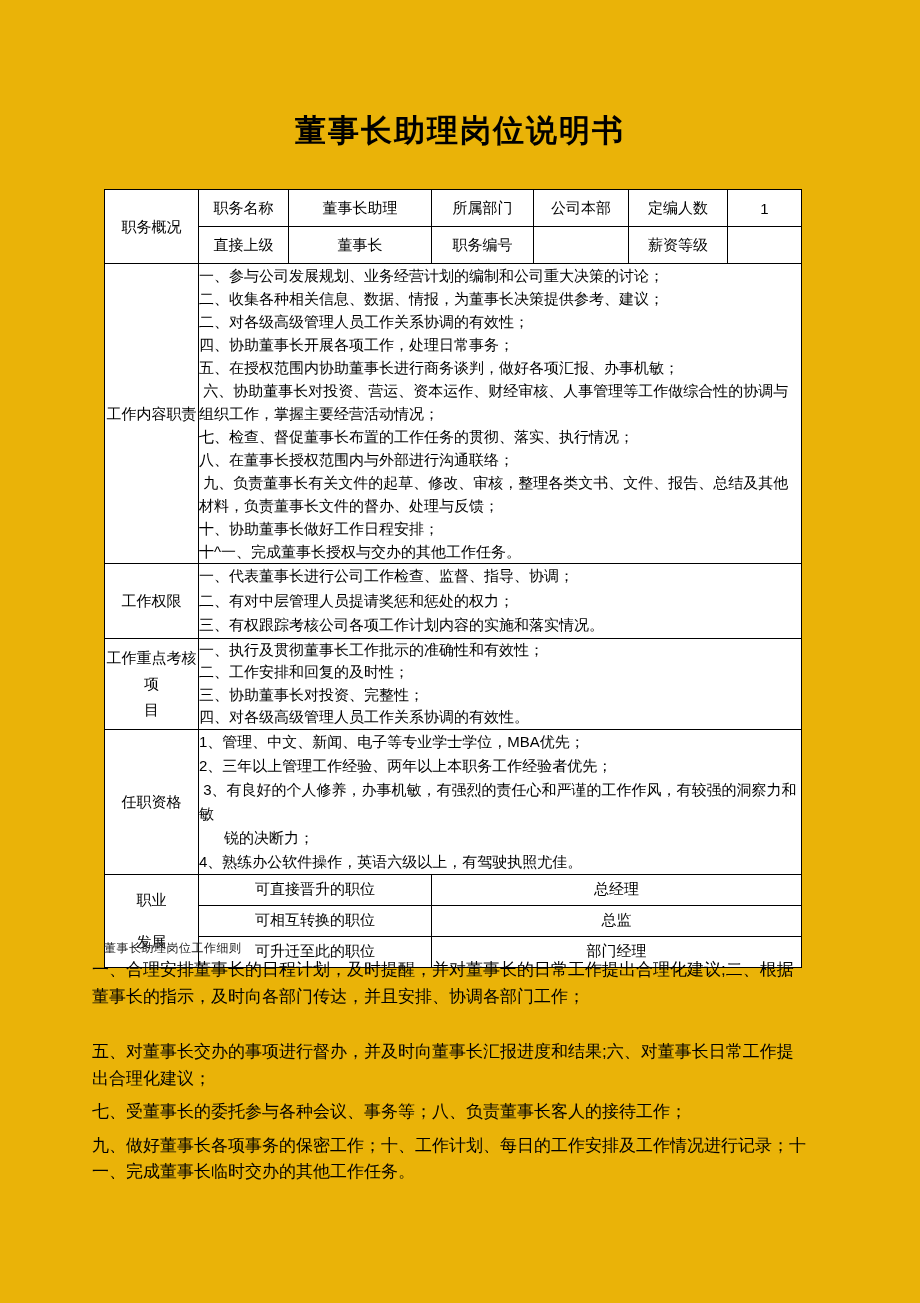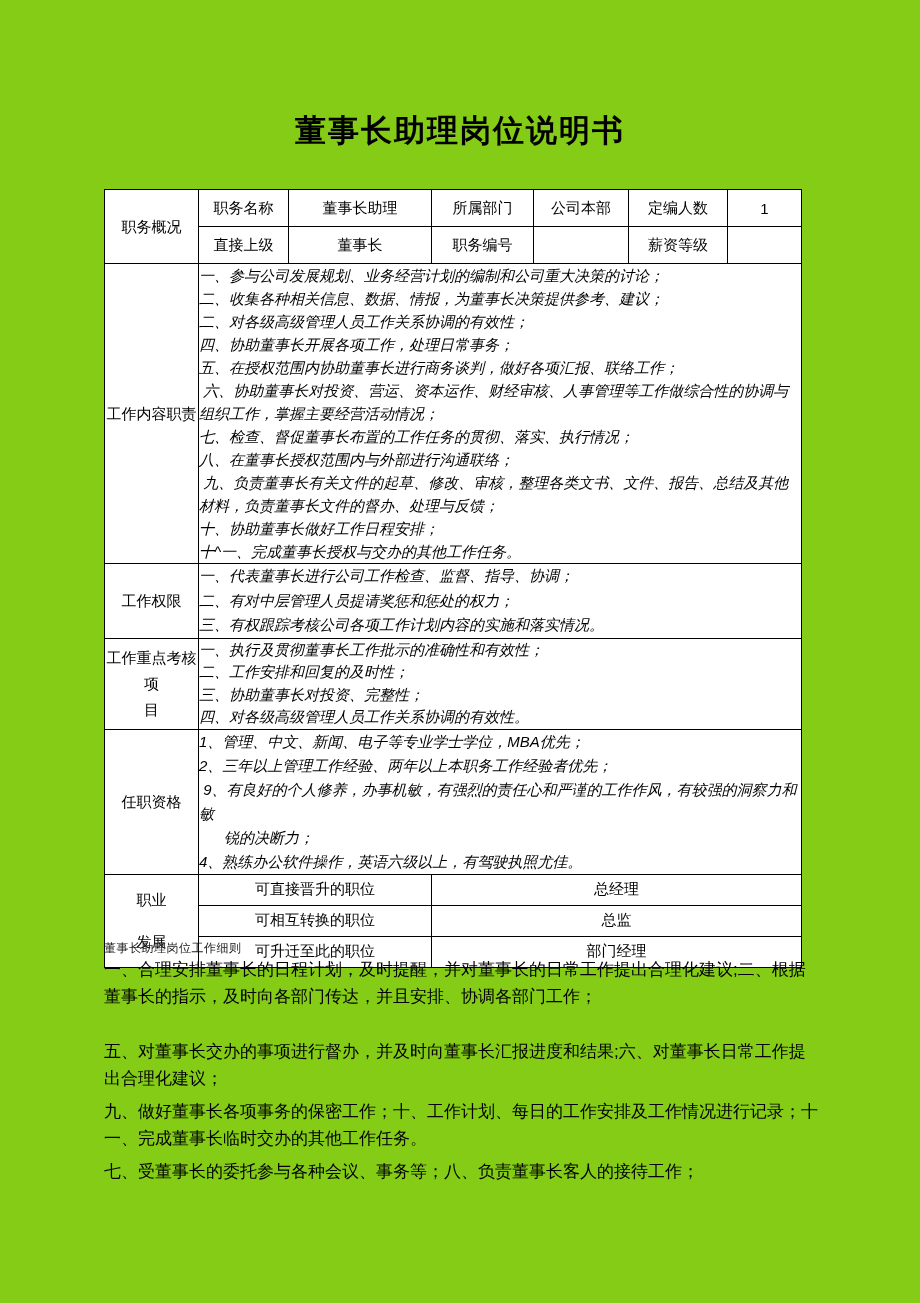--- a/index.html
+++ b/index.html
@@ -1,20 +1,20 @@
 <!DOCTYPE html>
 <html><head>
 <meta charset="utf-8">
 <style>
   html, body { margin:0; padding:0; }
   body {
     width:920px; height:1303px; background:#ffffff; color:#000;
     font-family:"Liberation Sans","DejaVu Sans",sans-serif;
   }
-  .page { position:relative; width:920px; height:1303px; overflow:hidden; background:#84cc16; }
+  .page { position:relative; width:920px; height:1303px; overflow:hidden; background:#eab308; }
 
   .doc-title {
     position:absolute; top:110px; left:0; width:100%;
     margin:0; text-align:center;
     font-size:31px; font-weight:bold; letter-spacing:2px; color:#000;
   }
 
   table.spec {
     position:absolute; top:189px; left:104px;
     width:697px; border-collapse:collapse; table-layout:fixed;
@@ -27,21 +27,21 @@
   }
   td.lbl {
     text-align:center; font-size:14px;
     white-space:pre-line; line-height:22px;
   }
   td.lbl-sm { font-size:13px; line-height:26px; }
   tr.hdr td { height:36px; text-align:center;margin-left:8px; }
   td.cellv { text-align:center; }
 
   td.body-cell { vertical-align:top; padding:5px 8px 4px 8px; }
-  .tline { white-space:pre-wrap;font-style:italic; }
+  .tline { white-space:pre-wrap; }
   td.c-duties { height:294px; }
   .s-duties .tline { line-height:23px; }
   td.c-auth { height:72px; }
   .s-auth .tline { line-height:24.5px; }
   td.c-assess { height:90px; }
   .s-assess .tline { line-height:22.5px; }
   td.c-qual { height:119px; padding-top:7px; }
   .s-qual .tline { line-height:24px; }
   td.body-cell.pad-mid { vertical-align:middle; }
 
@@ -51,21 +51,21 @@
   td.career-lbl { text-align:center; font-size:15px; white-space:pre-line; line-height:42px; }
 
   .footnote {
     position:absolute; left:104px; top:929px;
     font-size:12px; color:#1a1a1a; letter-spacing:0.5px;
     background:transparent;
     margin-top:11px;
   }
 
   .details {
-    position:absolute; left:104px; top:957px; width:714px;
+    position:absolute; left:92px; top:957px; width:714px;
   }
   .details p {
     margin:0 0 7px 0;
     font-size:17px; line-height:26.5px; color:#000;
     white-space:pre-wrap;
   }
   .details p.gap-top { margin-top:29px; }
 </style>
 </head>
 <body>
@@ -106,21 +106,21 @@
 
     <tr>
       <td class="lbl">工作内容职责</td>
       <td class="body-cell c-duties pad-mid" colspan="6">
         <div class="s-duties">
 
         <div class="tline">一、参与公司发展规划、业务经营计划的编制和公司重大决策的讨论；</div>
               <div class="tline">二、收集各种相关信息、数据、情报，为董事长决策提供参考、建议；</div>
               <div class="tline">二、对各级高级管理人员工作关系协调的有效性；</div>
               <div class="tline">四、协助董事长开展各项工作，处理日常事务；</div>
-              <div class="tline">五、在授权范围内协助董事长进行商务谈判，做好各项汇报、联络工作；</div>
+              <div class="tline">五、在授权范围内协助董事长进行商务谈判，做好各项汇报、办事机敏；</div>
               <div class="tline"> 六、协助董事长对投资、营运、资本运作、财经审核、人事管理等工作做综合性的协调与组织工作，掌握主要经营活动情况；</div>
               <div class="tline">七、检查、督促董事长布置的工作任务的贯彻、落实、执行情况；</div>
               <div class="tline">八、在董事长授权范围内与外部进行沟通联络；</div>
               <div class="tline"> 九、负责董事长有关文件的起草、修改、审核，整理各类文书、文件、报告、总结及其他材料，负责董事长文件的督办、处理与反馈；</div>
               <div class="tline">十、协助董事长做好工作日程安排；</div>
               <div class="tline">十^一、完成董事长授权与交办的其他工作任务。</div>
             </div>
       </td>
     </tr>
 
@@ -150,21 +150,21 @@
       </td>
     </tr>
 
     <tr>
       <td class="lbl">任职资格</td>
       <td class="body-cell c-qual pad-mid" colspan="6">
         <div class="s-qual">
 
         <div class="tline">1、管理、中文、新闻、电子等专业学士学位，MBA优先；</div>
               <div class="tline">2、三年以上管理工作经验、两年以上本职务工作经验者优先；</div>
-              <div class="tline"> 9、有良好的个人修养，办事机敏，有强烈的责任心和严谨的工作作风，有较强的洞察力和敏
+              <div class="tline"> 3、有良好的个人修养，办事机敏，有强烈的责任心和严谨的工作作风，有较强的洞察力和敏
       锐的决断力；</div>
               <div class="tline">4、熟练办公软件操作，英语六级以上，有驾驶执照尤佳。</div>
             </div>
       </td>
     </tr>
 
     <tr class="career">
       <td class="career-lbl" rowspan="3">职业
 发展</td>
       <td class="career-key" colspan="2">可直接晋升的职位</td>
@@ -179,17 +179,17 @@
       <td class="career-val" colspan="4">部门经理</td>
     </tr>
   </tbody>
     </table>
 
   <div class="footnote">董事长助理岗位工作细则</div>
 
   <div class="details">
     <p>一、合理安排董事长的日程计划，及时提醒，并对董事长的日常工作提出合理化建议;二、根据董事长的指示，及时向各部门传达，并且安排、协调各部门工作；</p>
     <p class="gap-top">五、对董事长交办的事项进行督办，并及时向董事长汇报进度和结果;六、对董事长日常工作提出合理化建议；</p>
+    <p>七、受董事长的委托参与各种会议、事务等；八、负责董事长客人的接待工作；</p>
     <p>九、做好董事长各项事务的保密工作；十、工作计划、每日的工作安排及工作情况进行记录；十一、完成董事长临时交办的其他工作任务。</p>
-    <p>七、受董事长的委托参与各种会议、事务等；八、负责董事长客人的接待工作；</p>
   </div>
 
 </div>
 
 </body></html>

